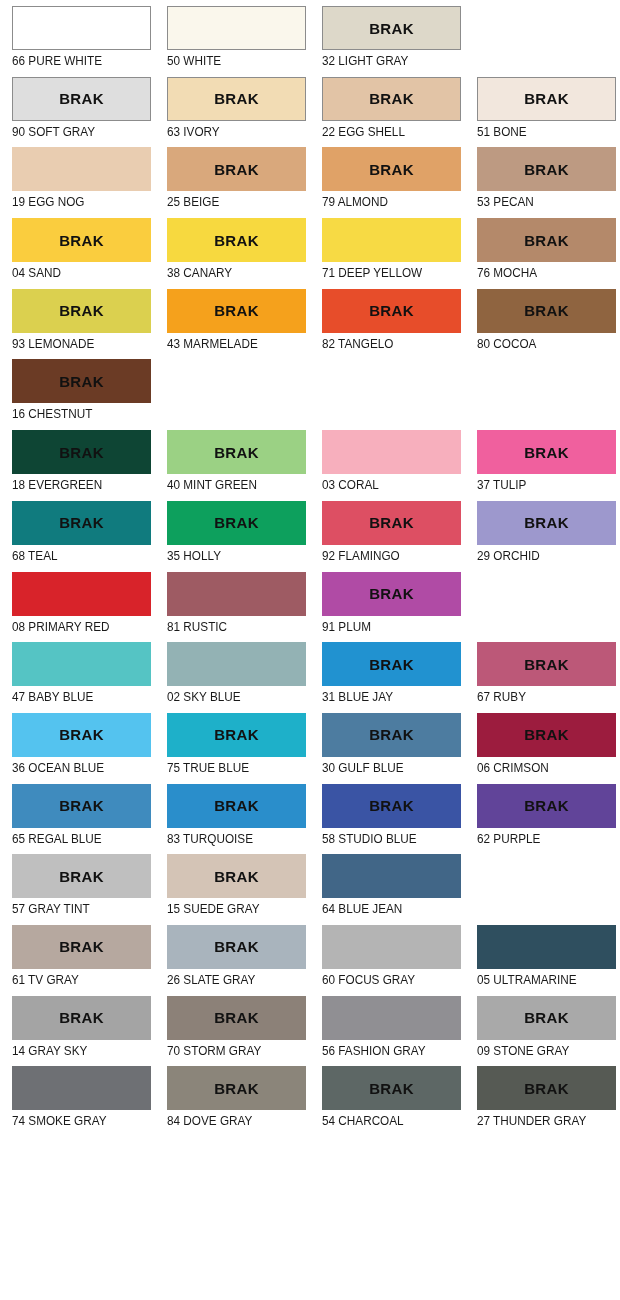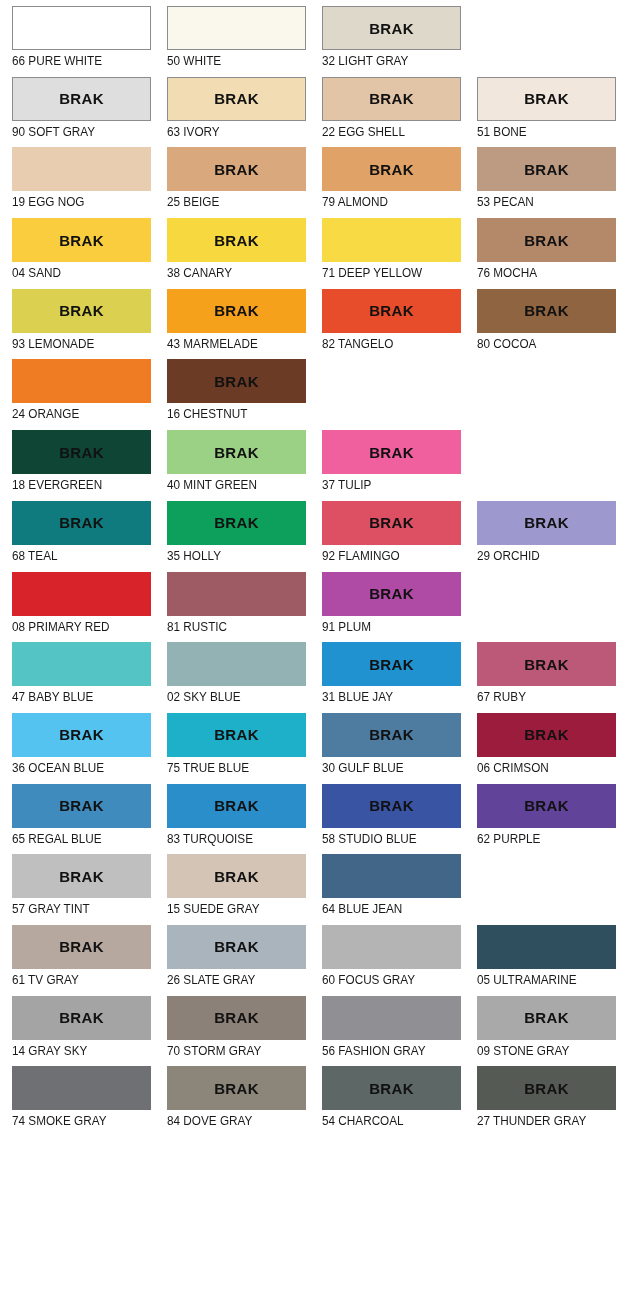--- a/index.html
+++ b/index.html
@@ -186,44 +186,44 @@
       </div>
       <div class="swatch-cell">
         <div class="swatch-chip" style="background-color: rgb(143, 100, 64);">
           <span class="chip-text dark">BRAK</span>
         </div>
         <div class="swatch-label">80 COCOA</div>
       </div>
     </div>
     <div class="swatch-row">
       <div class="swatch-cell">
-        <div class="swatch-chip" style="background-color: rgb(239, 124, 34);">
-          <span class="chip-text dark hidden">BRAK</span>
-        </div>
-        <div class="swatch-label">24 ORANGE</div>
-      </div>
-      <div class="swatch-cell">
         <div class="swatch-chip" style="background-color: rgb(107, 59, 37);">
           <span class="chip-text dark">BRAK</span>
         </div>
         <div class="swatch-label">16 CHESTNUT</div>
       </div>
     </div>
     <div class="swatch-row">
       <div class="swatch-cell">
         <div class="swatch-chip" style="background-color: rgb(14, 69, 52);">
           <span class="chip-text dark">BRAK</span>
         </div>
         <div class="swatch-label">18 EVERGREEN</div>
       </div>
       <div class="swatch-cell">
         <div class="swatch-chip" style="background-color: rgb(155, 209, 132);">
           <span class="chip-text dark">BRAK</span>
         </div>
         <div class="swatch-label">40 MINT GREEN</div>
+      </div>
+      <div class="swatch-cell">
+        <div class="swatch-chip" style="background-color: rgb(247, 175, 189);">
+          <span class="chip-text dark hidden">BRAK</span>
+        </div>
+        <div class="swatch-label">03 CORAL</div>
       </div>
       <div class="swatch-cell">
         <div class="swatch-chip" style="background-color: rgb(240, 96, 158);">
           <span class="chip-text dark">BRAK</span>
         </div>
         <div class="swatch-label">37 TULIP</div>
       </div>
     </div>
     <div class="swatch-row">
       <div class="swatch-cell">

